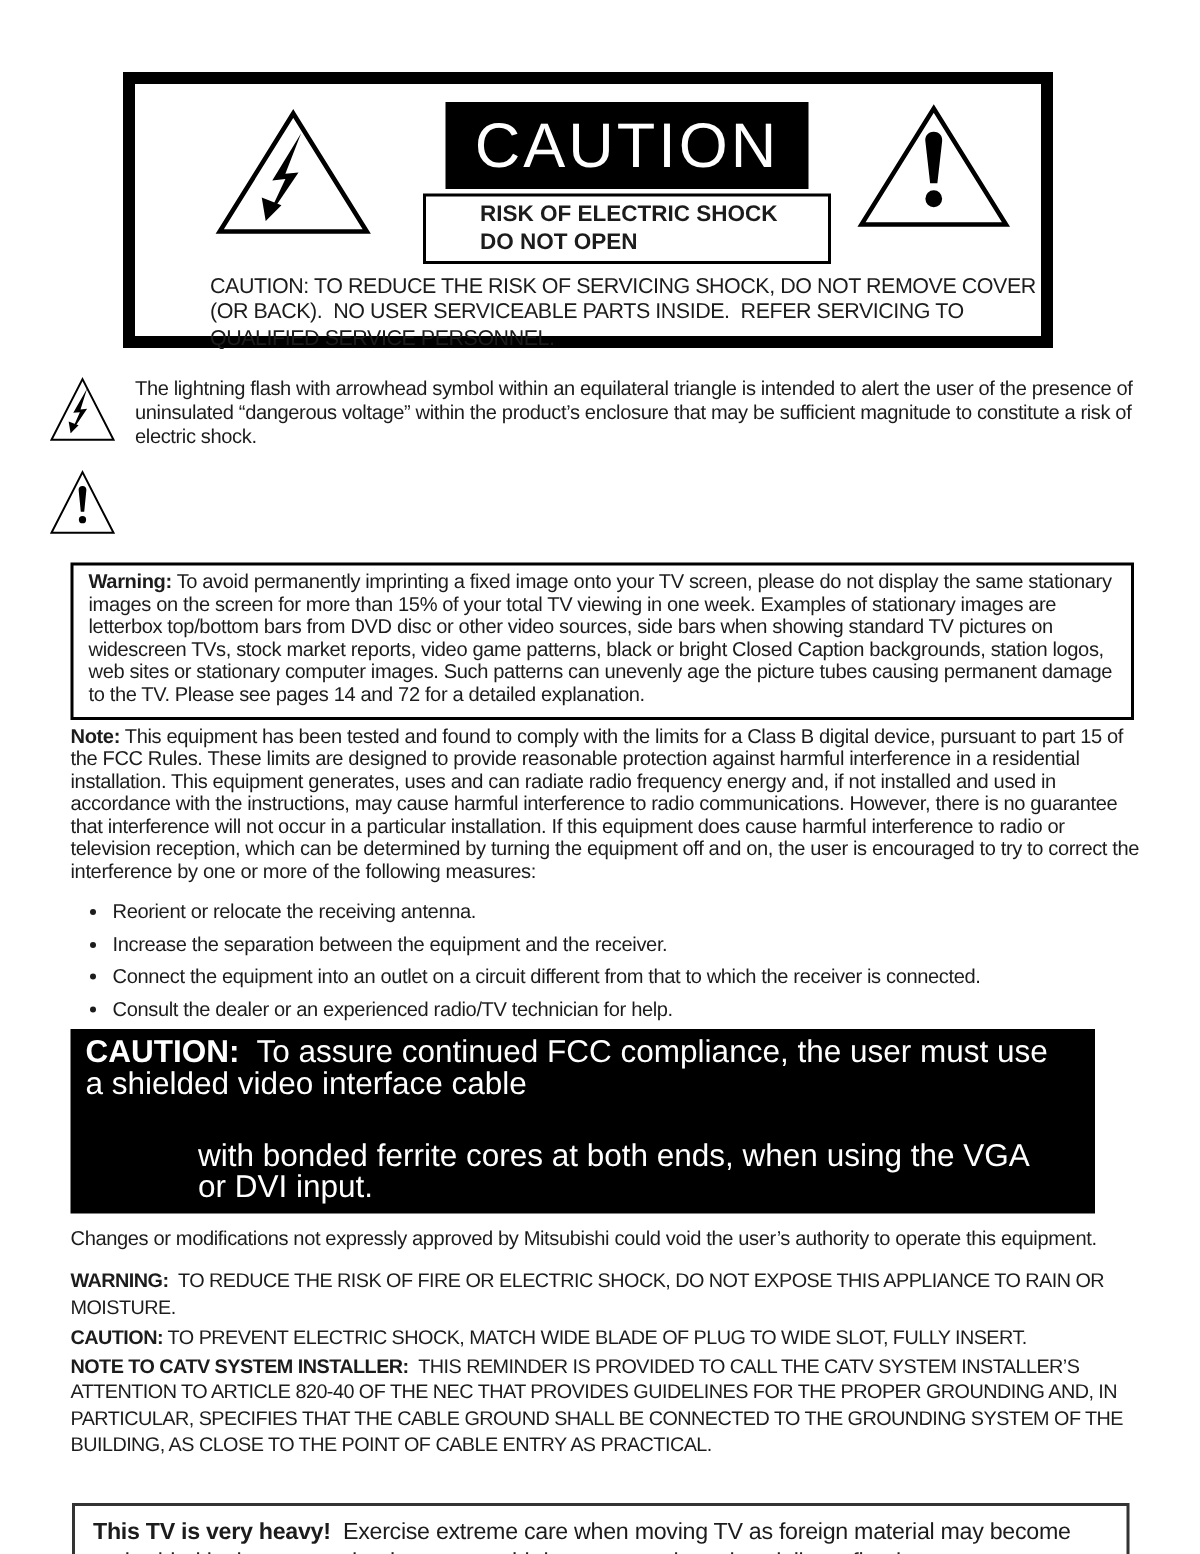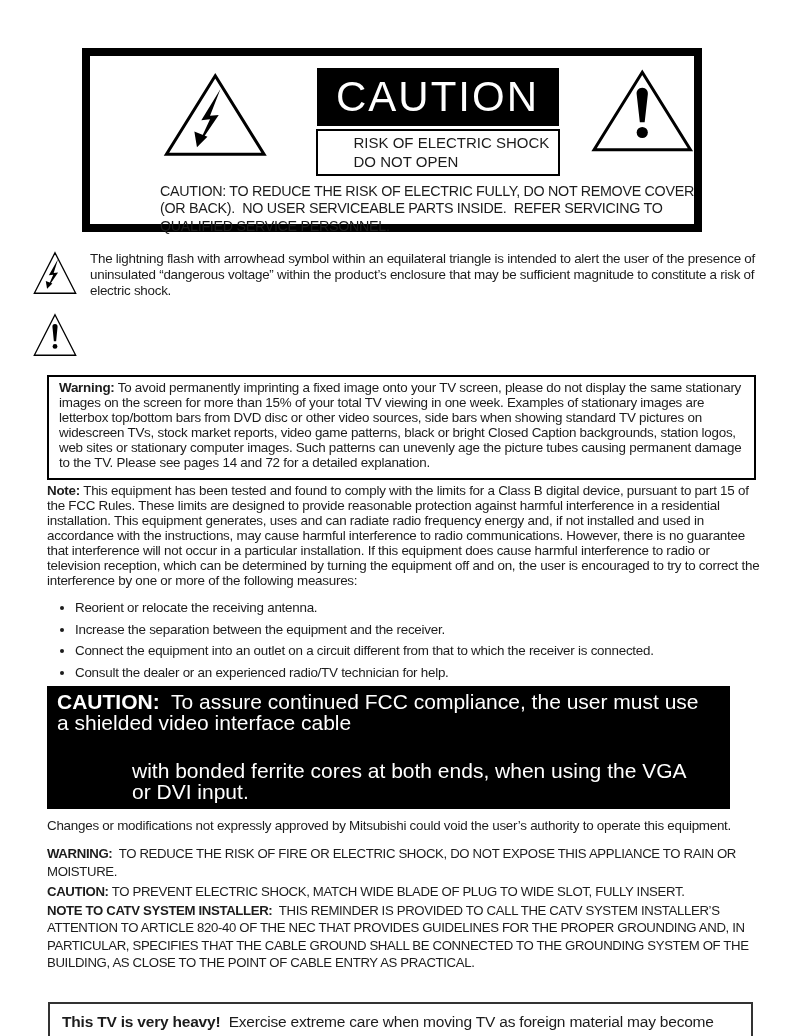--- a/index.html
+++ b/index.html
@@ -7,36 +7,36 @@
     position:relative; width:800px; height:1036px; margin:0 auto;
     background:#ffffff; color:#1c1c1c; overflow:hidden;
     font-family:"Liberation Sans", sans-serif;
   }
   .t { white-space:pre-wrap; }
   b { font-weight:bold; }
 
   
   .caution-panel {
     position:absolute; left:82px; top:48px; width:620px; height:184px;
-    border:8px solid #000; box-sizing:border-box; background:#fff;padding-left:20px;
+    border:8px solid #000; box-sizing:border-box; background:#fff;
   }
   .cp-row { display:flex; align-items:flex-start; }
   .tri { display:block; }
   .tri-left-lg  { width:105px; height:88px; margin:15px 0 0 53px; }
   .tri-right-lg { width:105px; height:86px; margin:12px 0 0 30px; }
   .cp-center { display:flex; flex-direction:column; align-items:center; margin:12px 0 0 48px; width:244px; }
   .caution-header {
     width:242px; height:58px; background:#000; color:#fff;
     display:flex; align-items:center; justify-content:center;
     font-size:42px; letter-spacing:2px;
   }
   .risk-box {
-    margin-top:3px; width:244px; box-sizing:border-box;
+    margin-top:3px; width:272px; box-sizing:border-box;
     border:2px solid #000; background:#fff;
-    padding:3px 4px 3px 36px; font-weight:normal; font-size:15px; line-height:18.5px;
+    padding:3px 4px 3px 36px; font-weight:bold; font-size:15px; line-height:18.5px;
   }
   .cp-text {
     margin:7px 0 0 50px; width:554px;
     font-size:14.3px; line-height:17.3px; letter-spacing:-0.3px;
   }
 
   
   .notice { display:flex; align-items:flex-start; margin-left:33px; }
   .notice-1 { margin-top:18px; }
   .notice-2 { margin-top:13px; }
@@ -99,21 +99,21 @@
           <div class="t">RISK OF ELECTRIC SHOCK</div>
           <div class="t">DO NOT OPEN</div>
         </div>
       </div>
       <svg class="tri tri-right-lg" viewBox="0 0 120 100">
         <polygon points="60,5 116,95 4,95" fill="#fff" stroke="#000" stroke-width="3.5"></polygon>
         <path d="M60 23 C64.5 23 67 26.5 66.5 30.5 L62.8 63 L57.2 63 L53.5 30.5 C53 26.5 55.5 23 60 23 Z" fill="#000"></path>
         <circle cx="60" cy="75" r="6.5" fill="#000"></circle>
       </svg>
     </div>
-    <p class="cp-text t">CAUTION: TO REDUCE THE RISK OF ELECTRIC FULLY, DO NOT REMOVE COVER (OR BACK).  NO USER SERVICEABLE PARTS INSIDE.  REFER SERVICING TO QUALIFIED SERVICE PERSONNEL.</p>
+    <p class="cp-text t">CAUTION: TO REDUCE THE RISK OF SERVICING SHOCK, DO NOT REMOVE COVER (OR BACK).  NO USER SERVICEABLE PARTS INSIDE.  REFER SERVICING TO QUALIFIED SERVICE PERSONNEL.</p>
   </section>
 
   <div style="height:232px"></div>
 
   <div class="notice notice-1">
     <svg class="tri-sm" viewBox="0 0 100 100">
       <polygon points="50,4 97,96 3,96" fill="#fff" stroke="#000" stroke-width="3"></polygon>
       <path d="M57 18 L36 55 L46 54 L32 86 L57 49 L47 50 Z" fill="#000"></path>
       <polygon points="32,86 29,68 44,74" fill="#000"></polygon>
     </svg>

